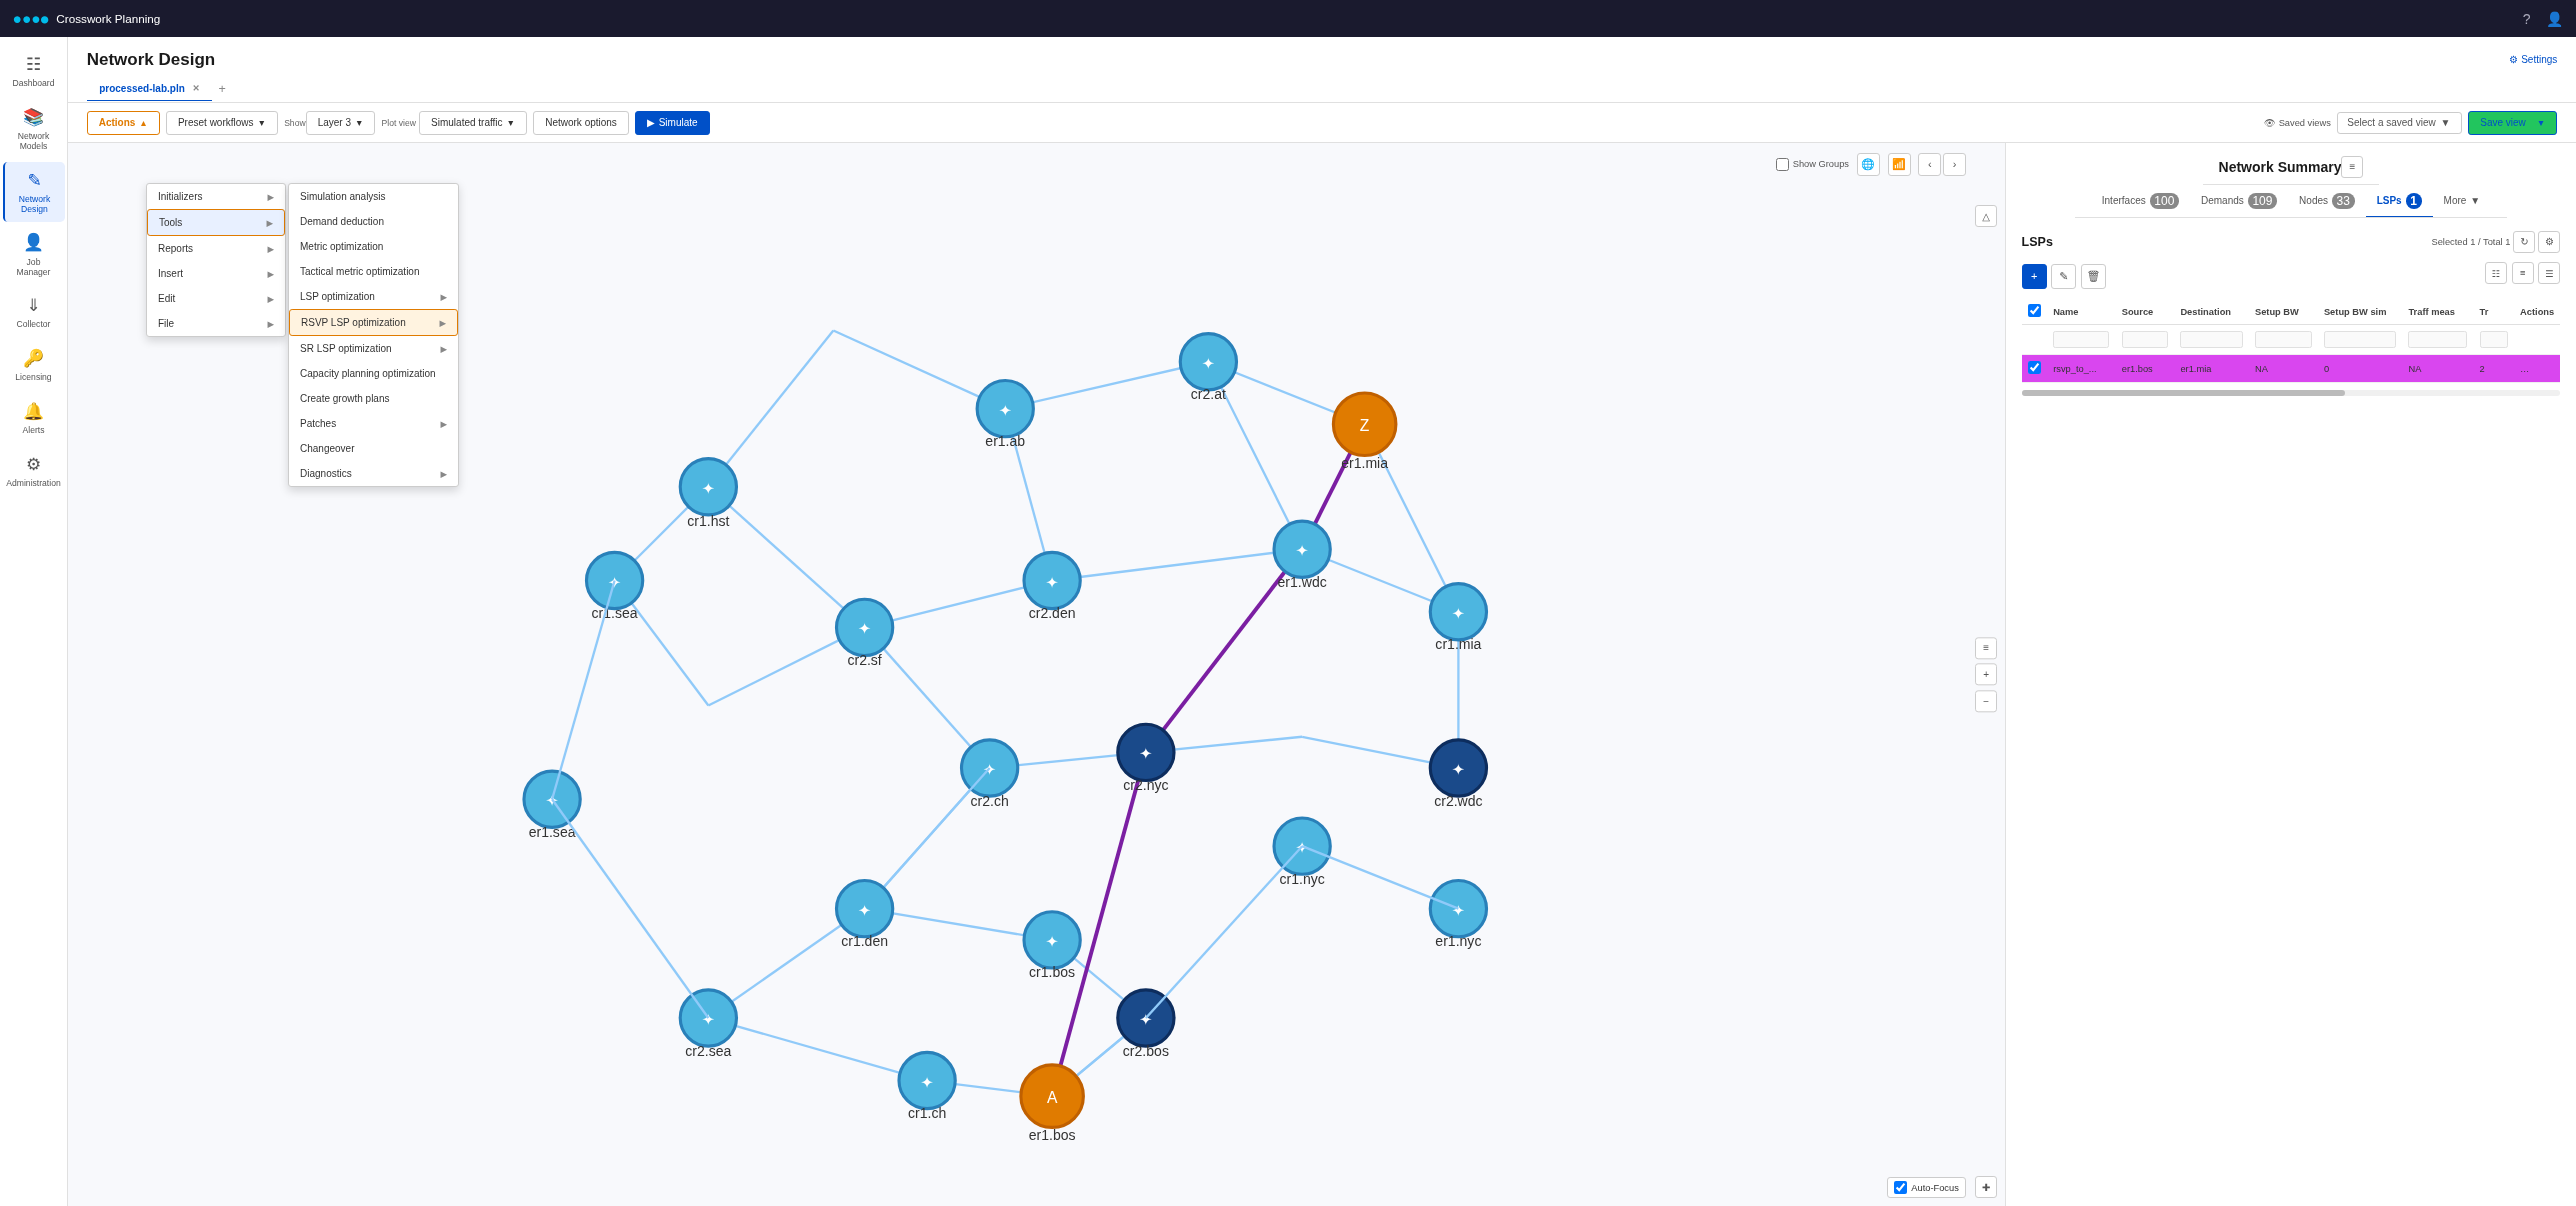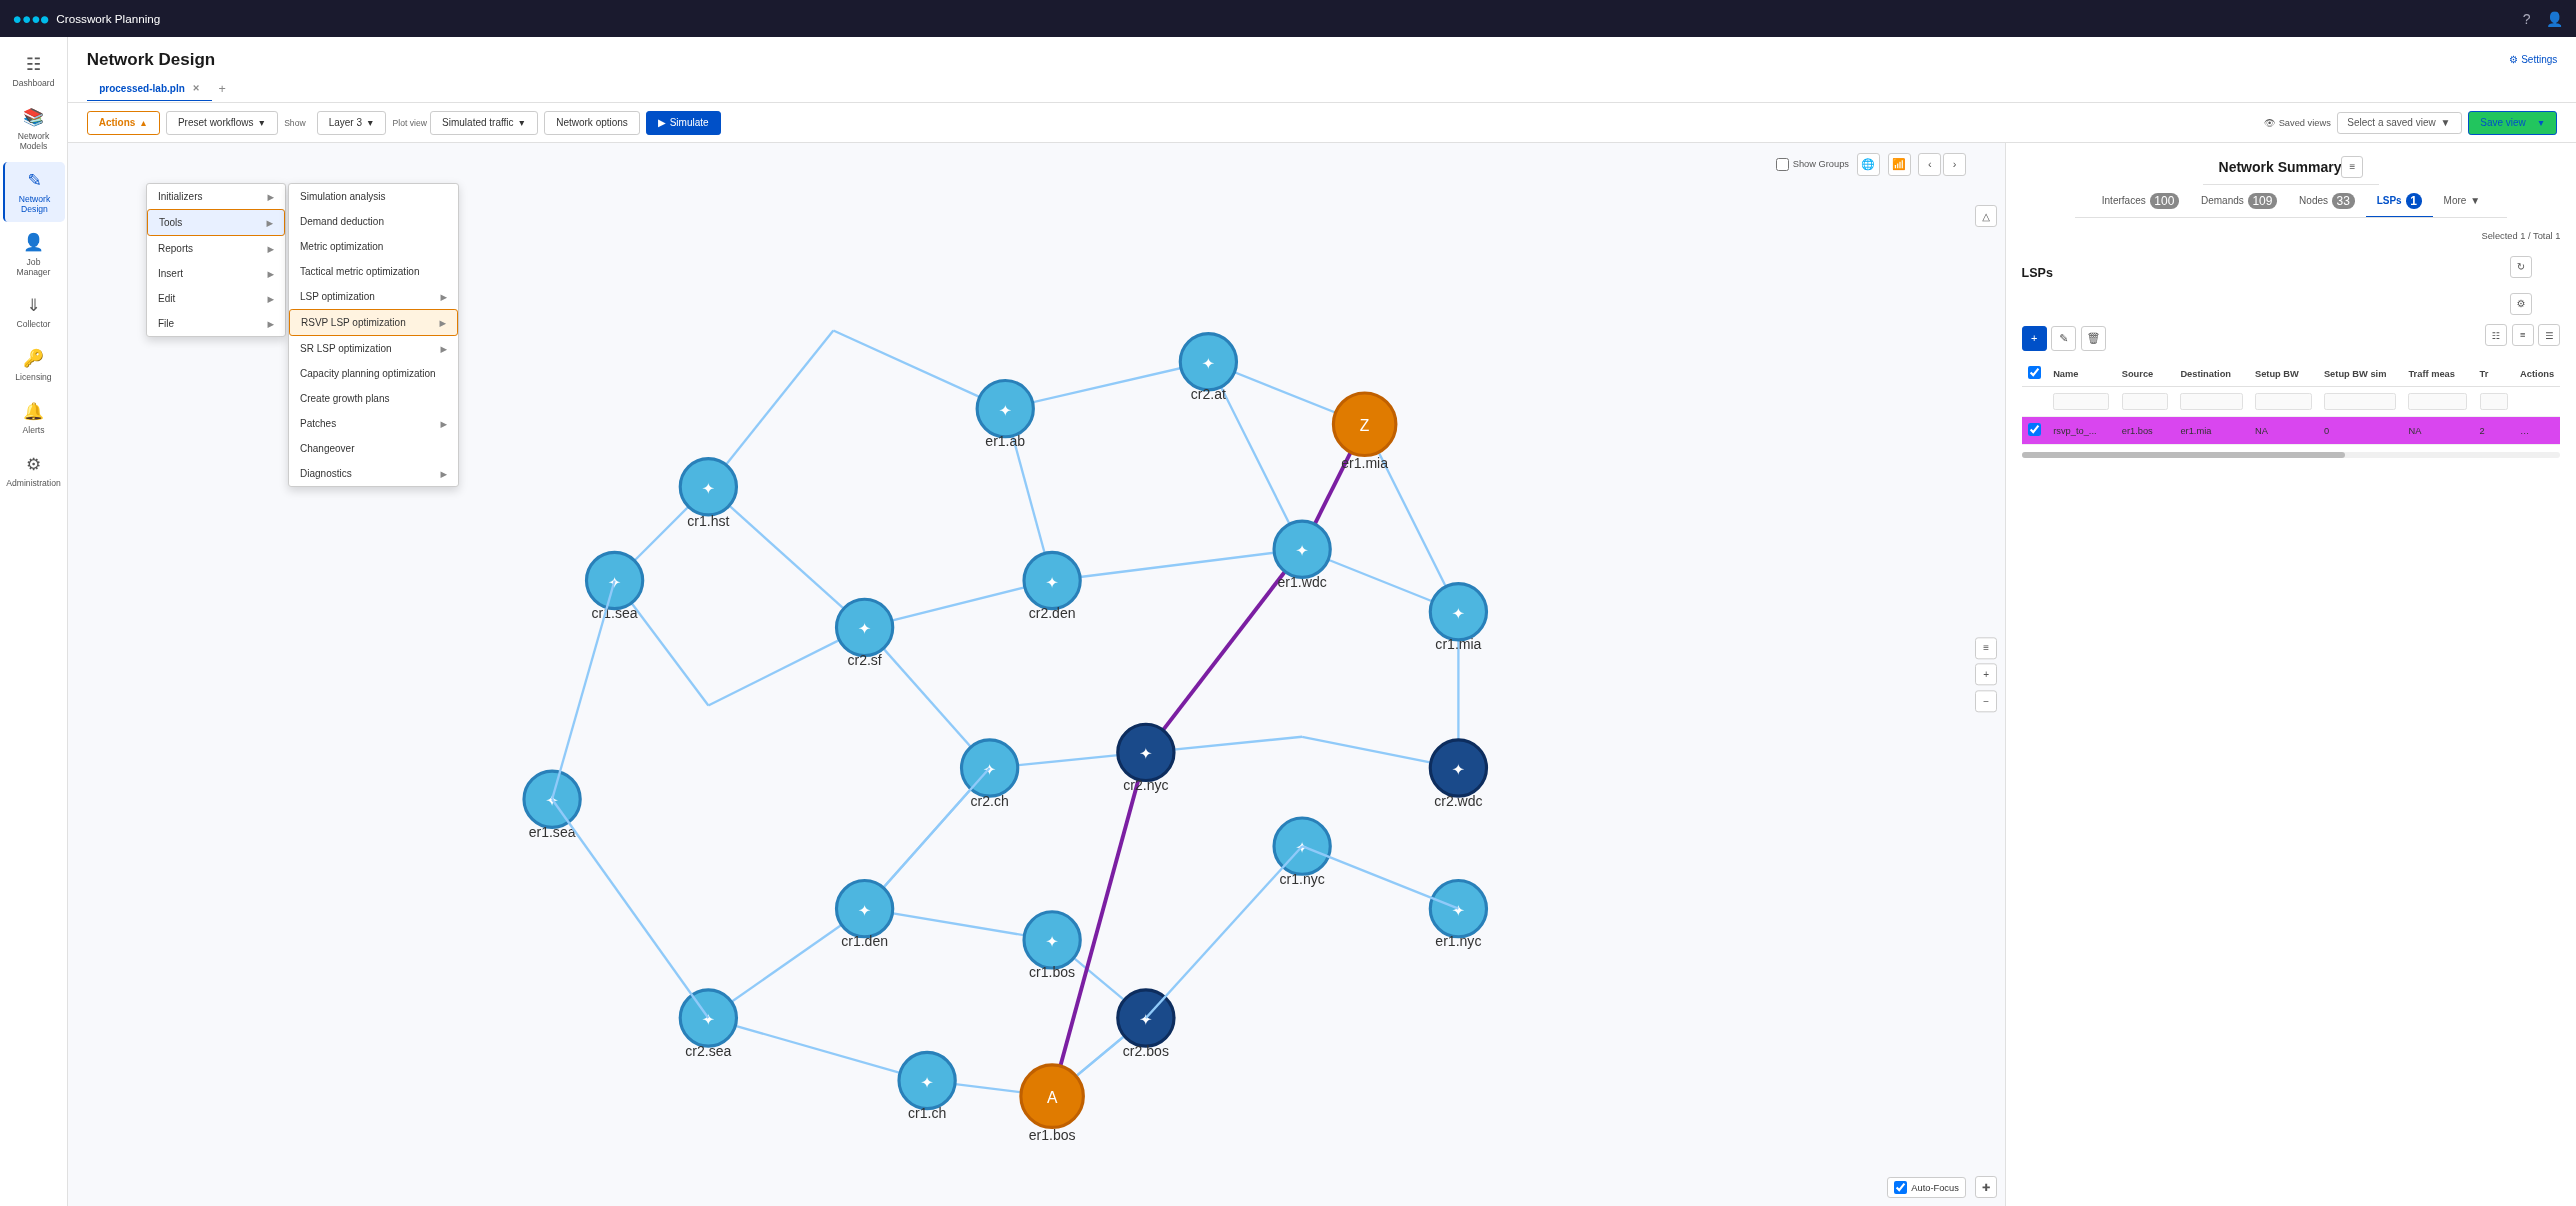--- a/index.html
+++ b/index.html
@@ -312,21 +312,21 @@
 
     
     .lsp-section { padding: 12.5px 15.6px; flex: 1; overflow-y: auto; }
     .lsp-header {
       display: flex;
       justify-content: space-between;
       align-items: center;
       margin-bottom: 9.3px;
     }
     .lsp-title { font-size: 12.5px; font-weight: 600; color: #1a1a1a; }
-    .lsp-info { font-size: 9.3px; color: #555; display: flex; align-items: center; gap: 15px; flex-direction: column; }
+    .lsp-info { font-size: 9.3px; color: #555; display: flex; align-items: center; gap: 3px; }
     .lsp-actions { display: flex; gap: 4.7px; }
     .lsp-action-btn {
       width: 25px; height: 25px;
       border: 0.8px solid #ccc;
       border-radius: 3.1px;
       background: white;
       display: flex;
       align-items: center;
       justify-content: center;
       cursor: pointer;
@@ -521,21 +521,21 @@
 
     <div class="toolbar">
       <button class="toolbar-btn active-btn orange-border">
         <span>Actions</span>
         <span class="chevron">▲</span>
       </button>
       <button class="toolbar-btn">
         <span>Preset workflows</span>
         <span class="chevron">▼</span>
       </button>
-      <div style="display:flex;align-items:center;gap:11px;">
+      <div style="display:flex;align-items:center;gap:0;">
         <span style="font-size:8.6px;color:#666;">Show</span>
         <button class="toolbar-btn">
           <span>Layer 3</span>
           <span class="chevron">▼</span>
         </button>
       </div>
       <div style="display:flex;align-items:center;gap:3.1px;">
         <span style="font-size:8.6px;color:#666;">Plot view</span>
         <button class="toolbar-btn">
           <span>Simulated traffic</span>

